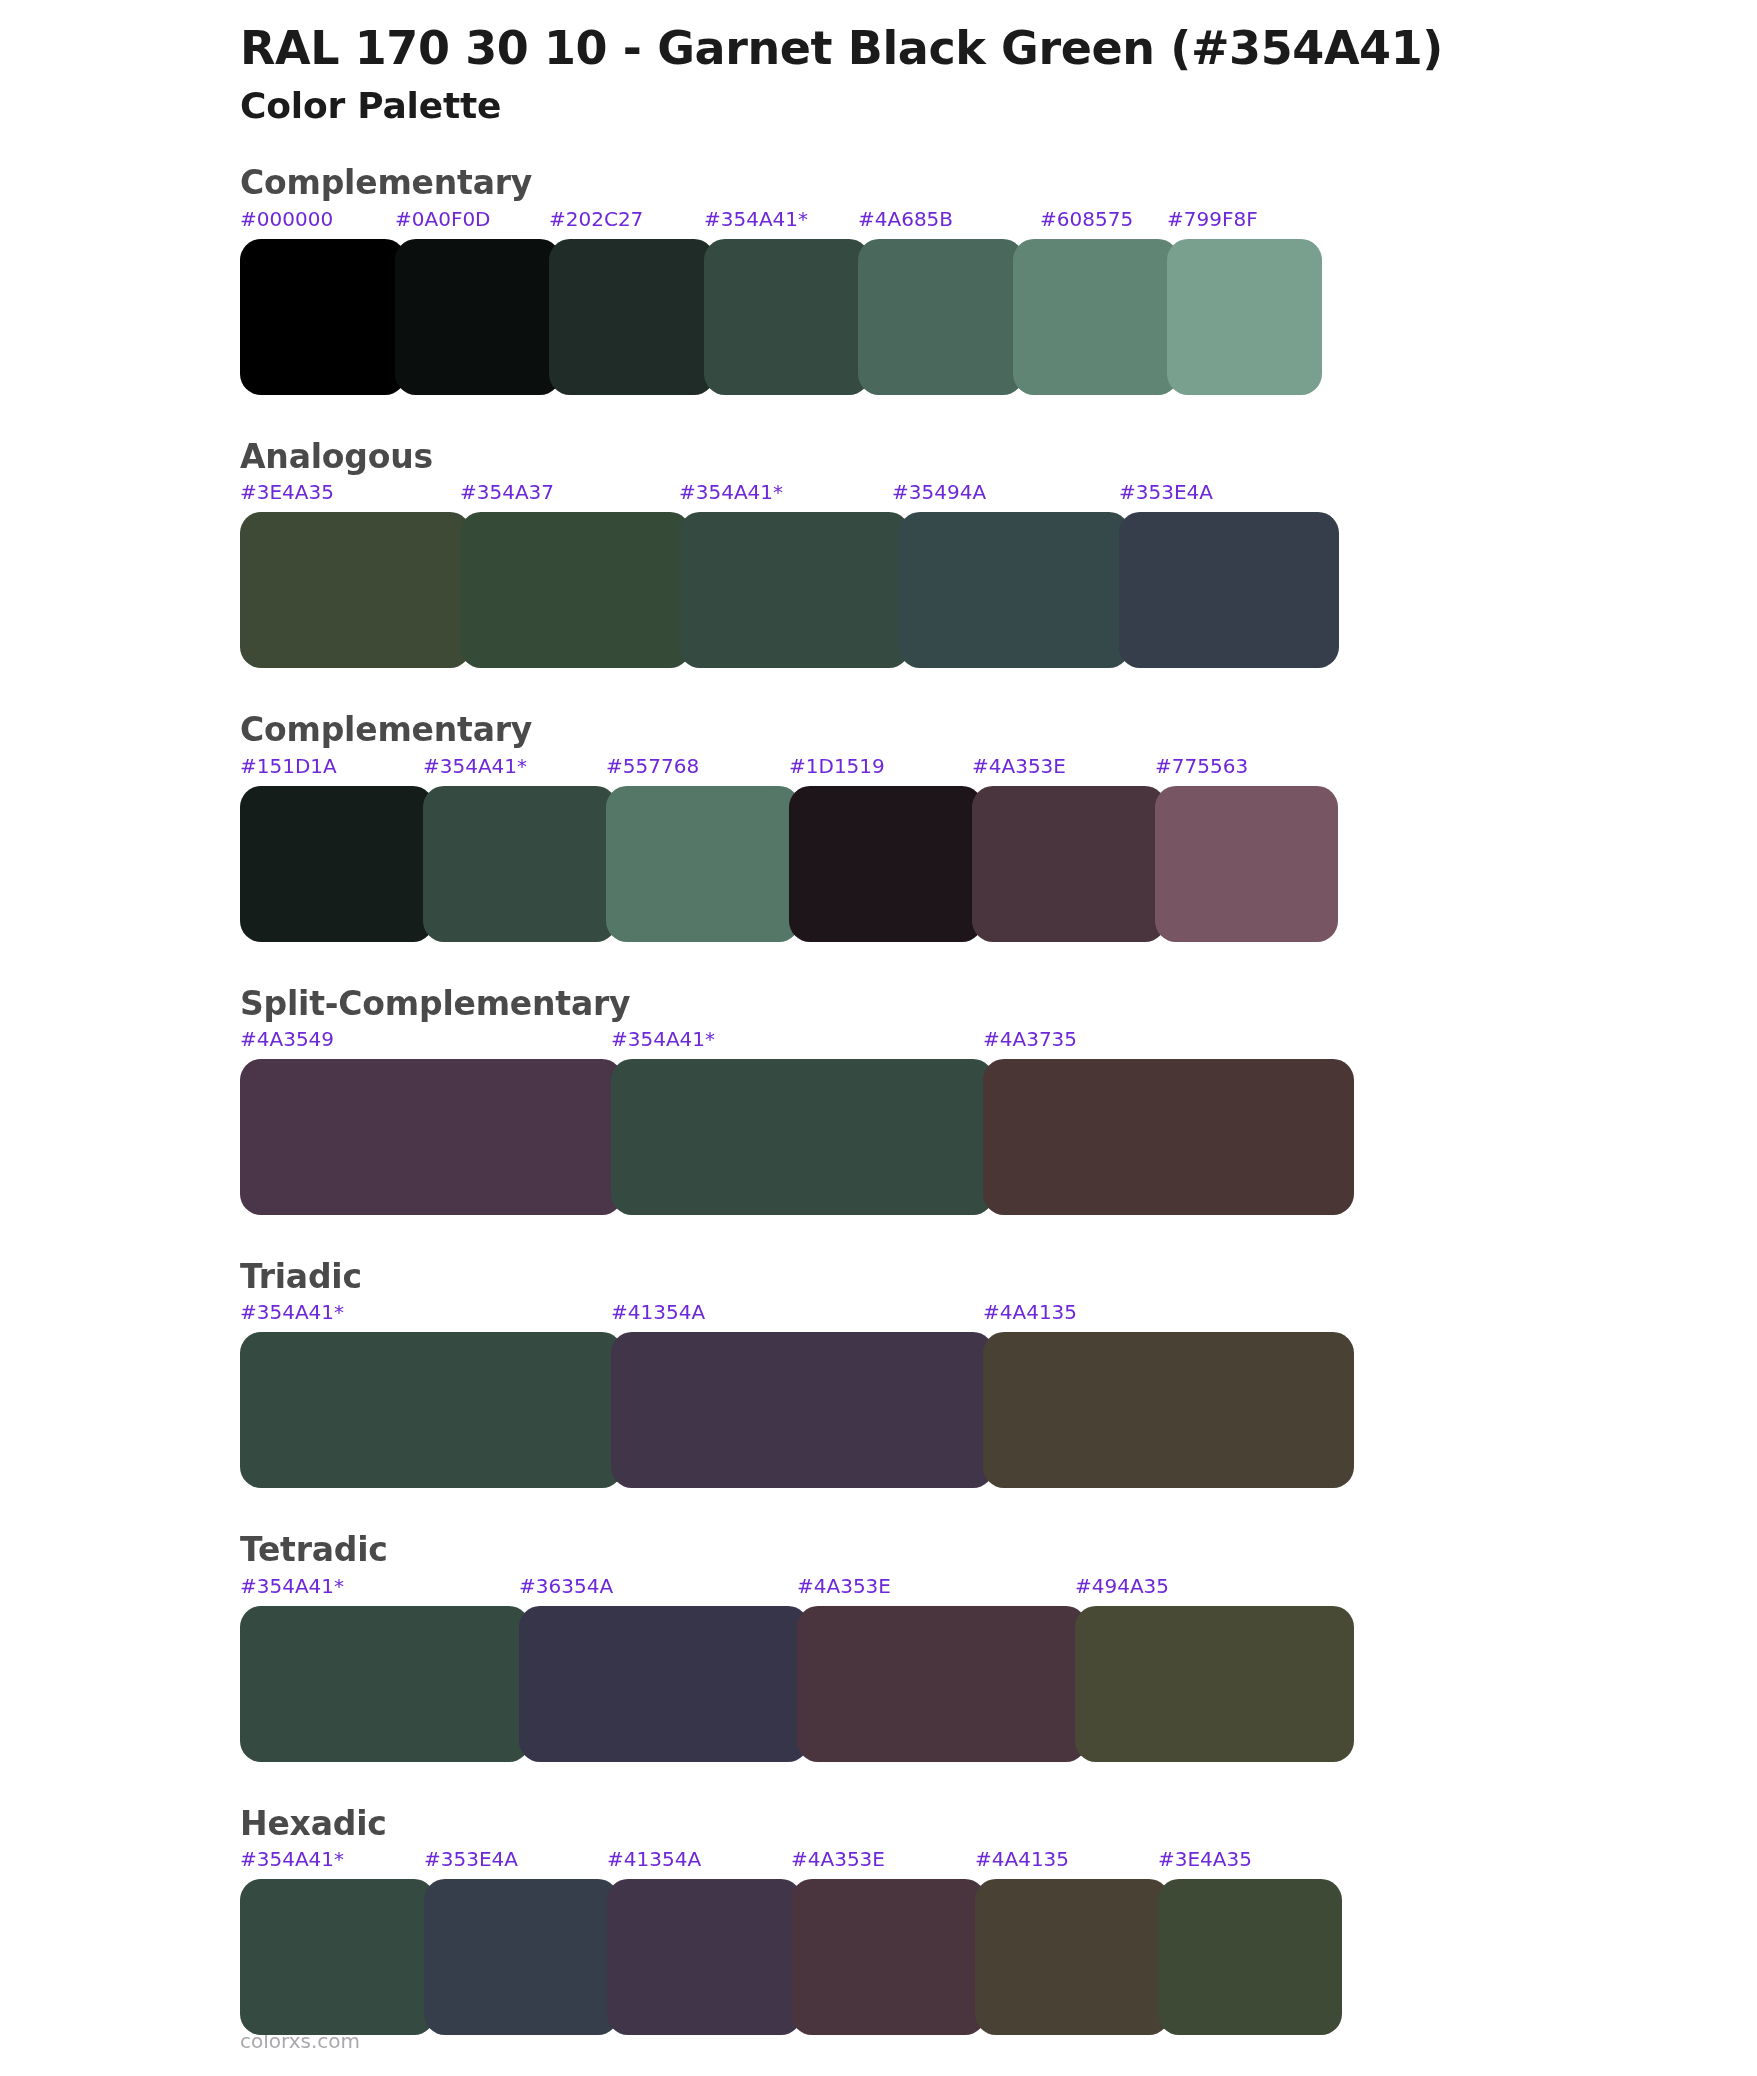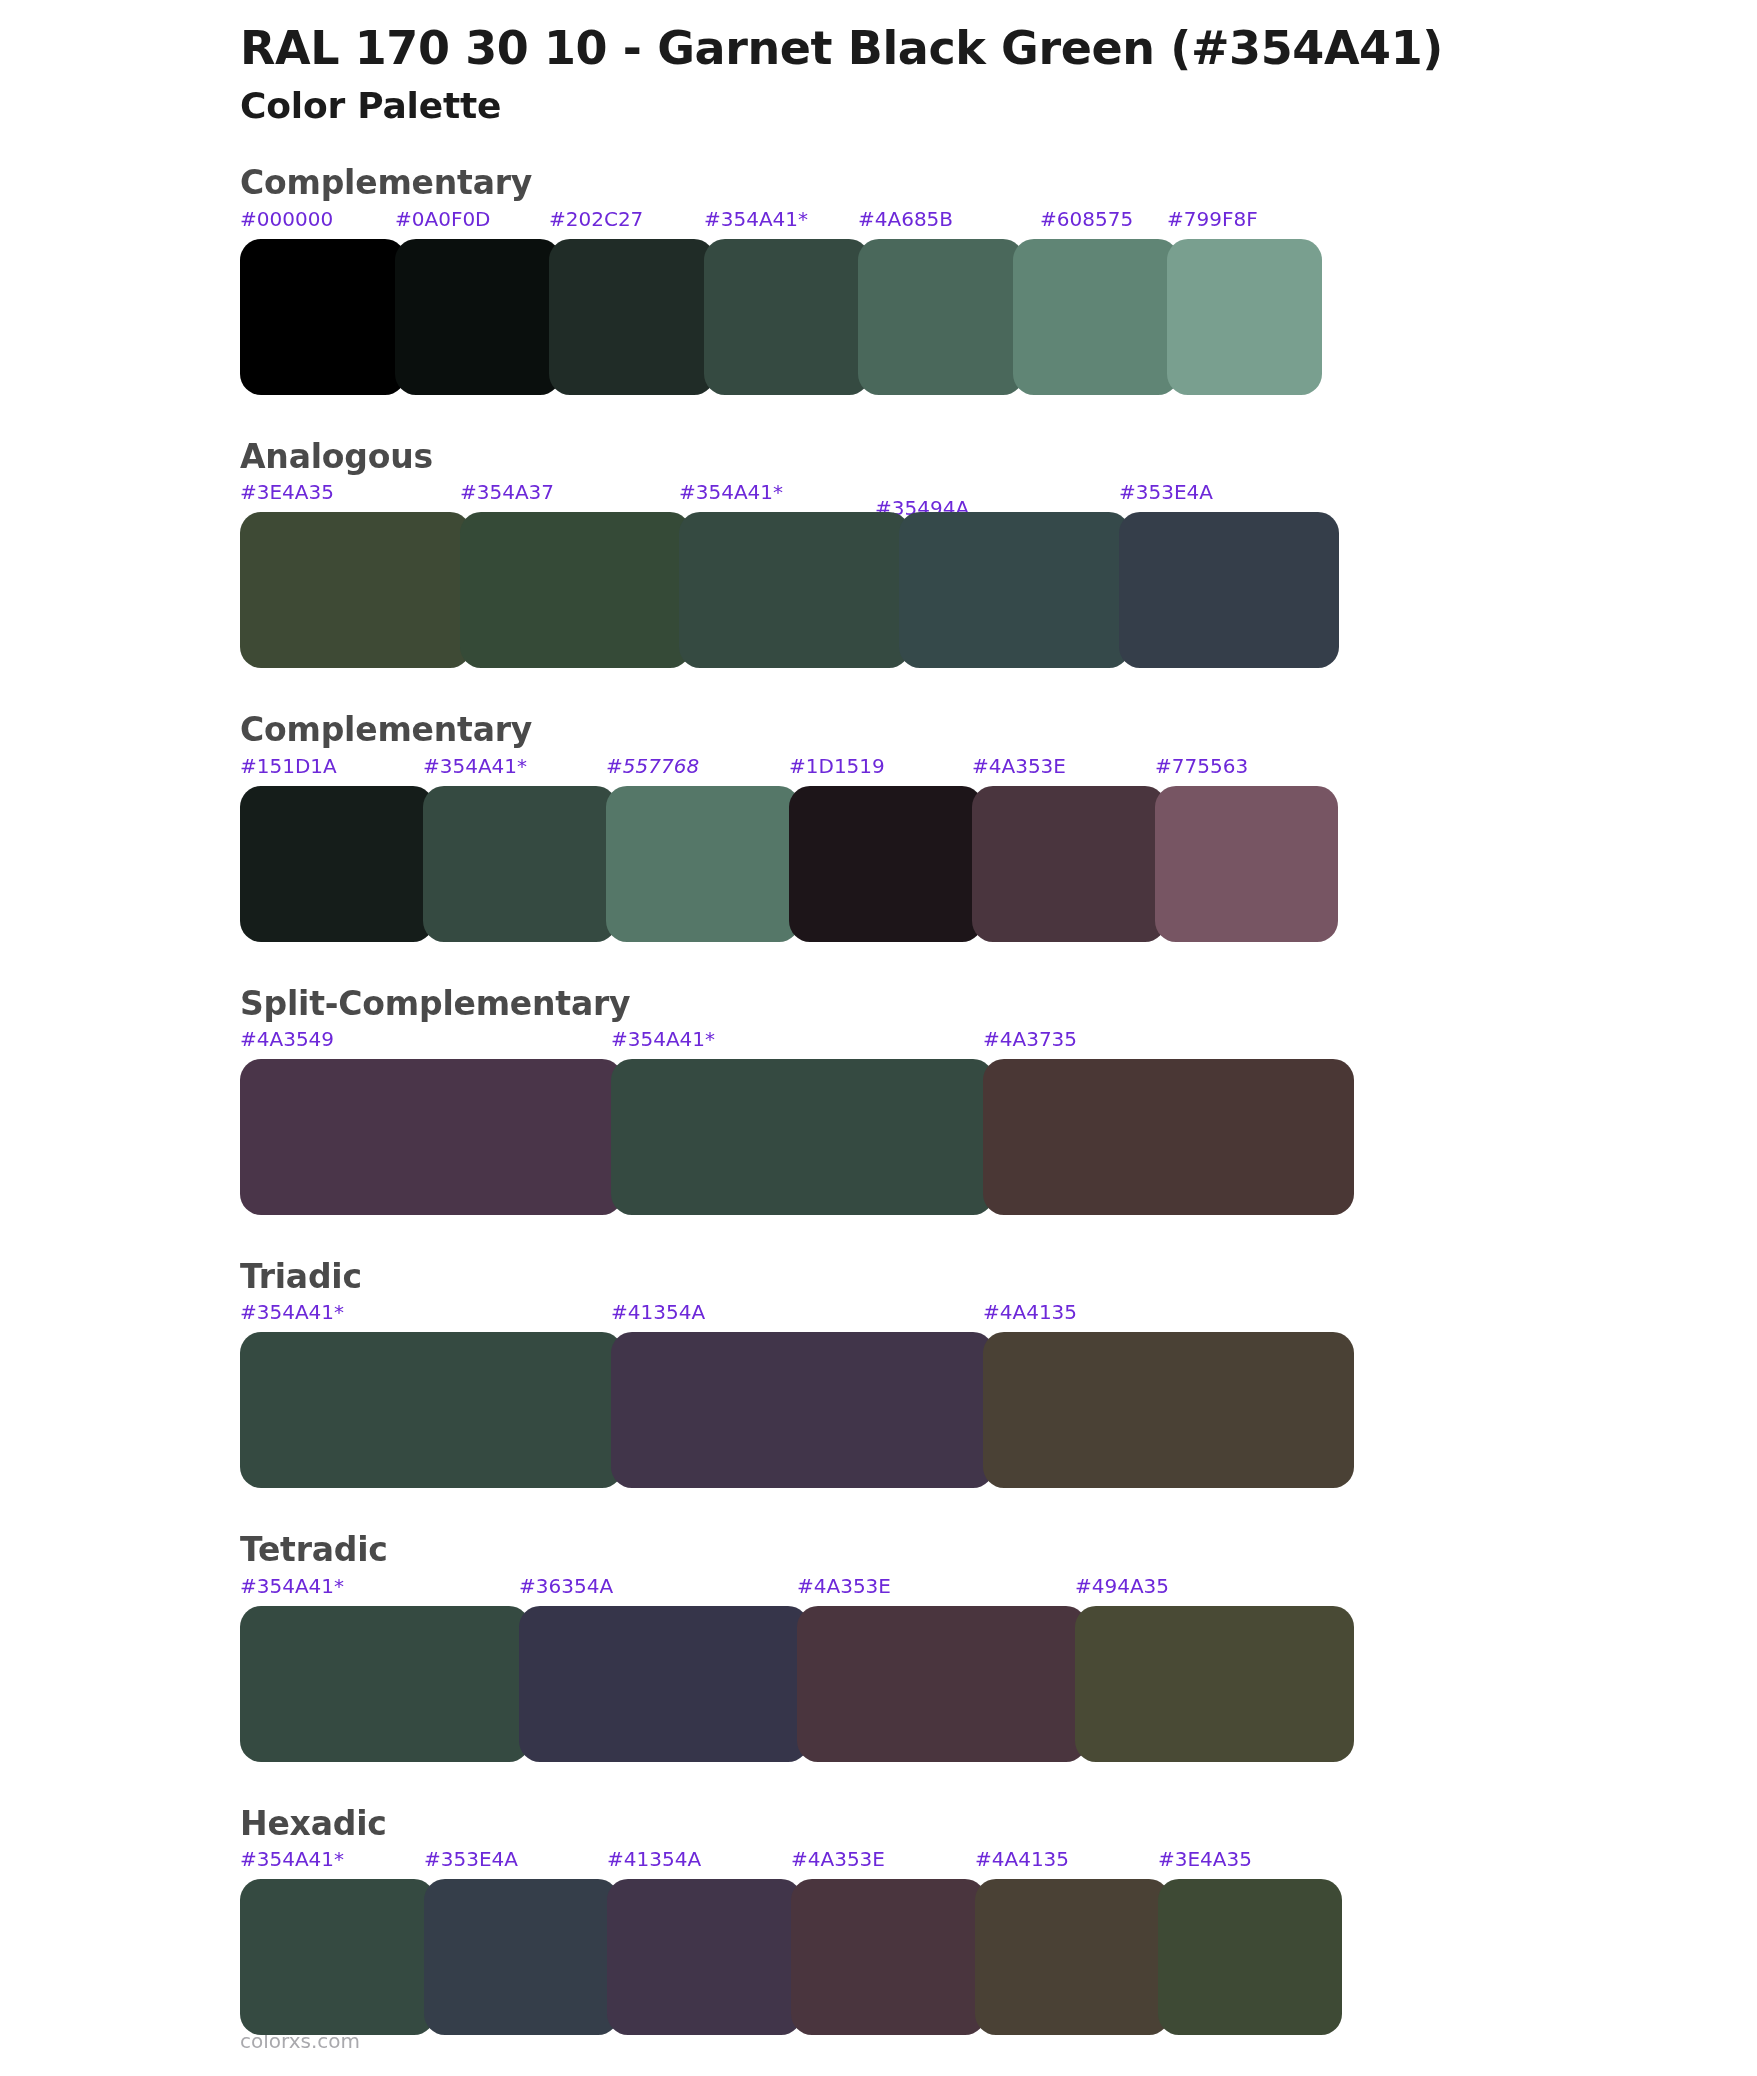--- a/index.html
+++ b/index.html
@@ -129,37 +129,37 @@
           <div class="swatch" title="#608575" style="left: 773px; width: 166px; background: rgb(96, 133, 117); z-index: 15;"></div>
           <div class="swatch" title="#799F8F" style="left: 927px; width: 155px; background: rgb(121, 159, 143); z-index: 16;"></div>
         </div>
       </div>
       <div class="section" style="margin-bottom: 42px;">
         <div class="section-title">Analogous</div>
         <div class="swatch-labels">
           <span class="swatch-label" style="left: 0px;">#3E4A35</span>
           <span class="swatch-label" style="left: 220px;">#354A37</span>
           <span class="swatch-label" style="left: 439px;">#354A41*</span>
-          <span class="swatch-label" style="left: 635px; margin-top: 16px;">#35494A</span>
+          <span class="swatch-label" style="left: 652px;">#35494A</span>
           <span class="swatch-label" style="left: 879px;">#353E4A</span>
         </div>
         <div class="swatch-row" style="width: 1098px; height: 156px;">
           <div class="swatch" title="#3E4A35" style="left: 0px; width: 231px; background: rgb(62, 74, 53); z-index: 10;"></div>
           <div class="swatch" title="#354A37" style="left: 220px; width: 231px; background: rgb(53, 74, 55); z-index: 11;"></div>
           <div class="swatch" title="#354A41*" style="left: 439px; width: 231px; background: rgb(53, 74, 65); z-index: 12;"></div>
           <div class="swatch" title="#35494A" style="left: 659px; width: 231px; background: rgb(53, 73, 74); z-index: 13;"></div>
           <div class="swatch" title="#353E4A" style="left: 879px; width: 220px; background: rgb(53, 62, 74); z-index: 14;"></div>
         </div>
       </div>
       <div class="section" style="margin-bottom: 42px;">
         <div class="section-title">Complementary</div>
         <div class="swatch-labels">
           <span class="swatch-label" style="left: 0px;">#151D1A</span>
           <span class="swatch-label" style="left: 183px;">#354A41*</span>
-          <span class="swatch-label" style="left: 366px; font-style: italic;">#557768</span>
+          <span class="swatch-label" style="left: 366px;">#557768</span>
           <span class="swatch-label" style="left: 549px;">#1D1519</span>
           <span class="swatch-label" style="left: 732px;">#4A353E</span>
           <span class="swatch-label" style="left: 915px;">#775563</span>
         </div>
         <div class="swatch-row" style="width: 1098px; height: 156px;">
           <div class="swatch" title="#151D1A" style="left: 0px; width: 194px; background: rgb(21, 29, 26); z-index: 10;"></div>
           <div class="swatch" title="#354A41*" style="left: 183px; width: 194px; background: rgb(53, 74, 65); z-index: 11;"></div>
           <div class="swatch" title="#557768" style="left: 366px; width: 194px; background: rgb(85, 119, 104); z-index: 12;"></div>
           <div class="swatch" title="#1D1519" style="left: 549px; width: 194px; background: rgb(29, 21, 25); z-index: 13;"></div>
           <div class="swatch" title="#4A353E" style="left: 732px; width: 194px; background: rgb(74, 53, 62); z-index: 14;"></div>

